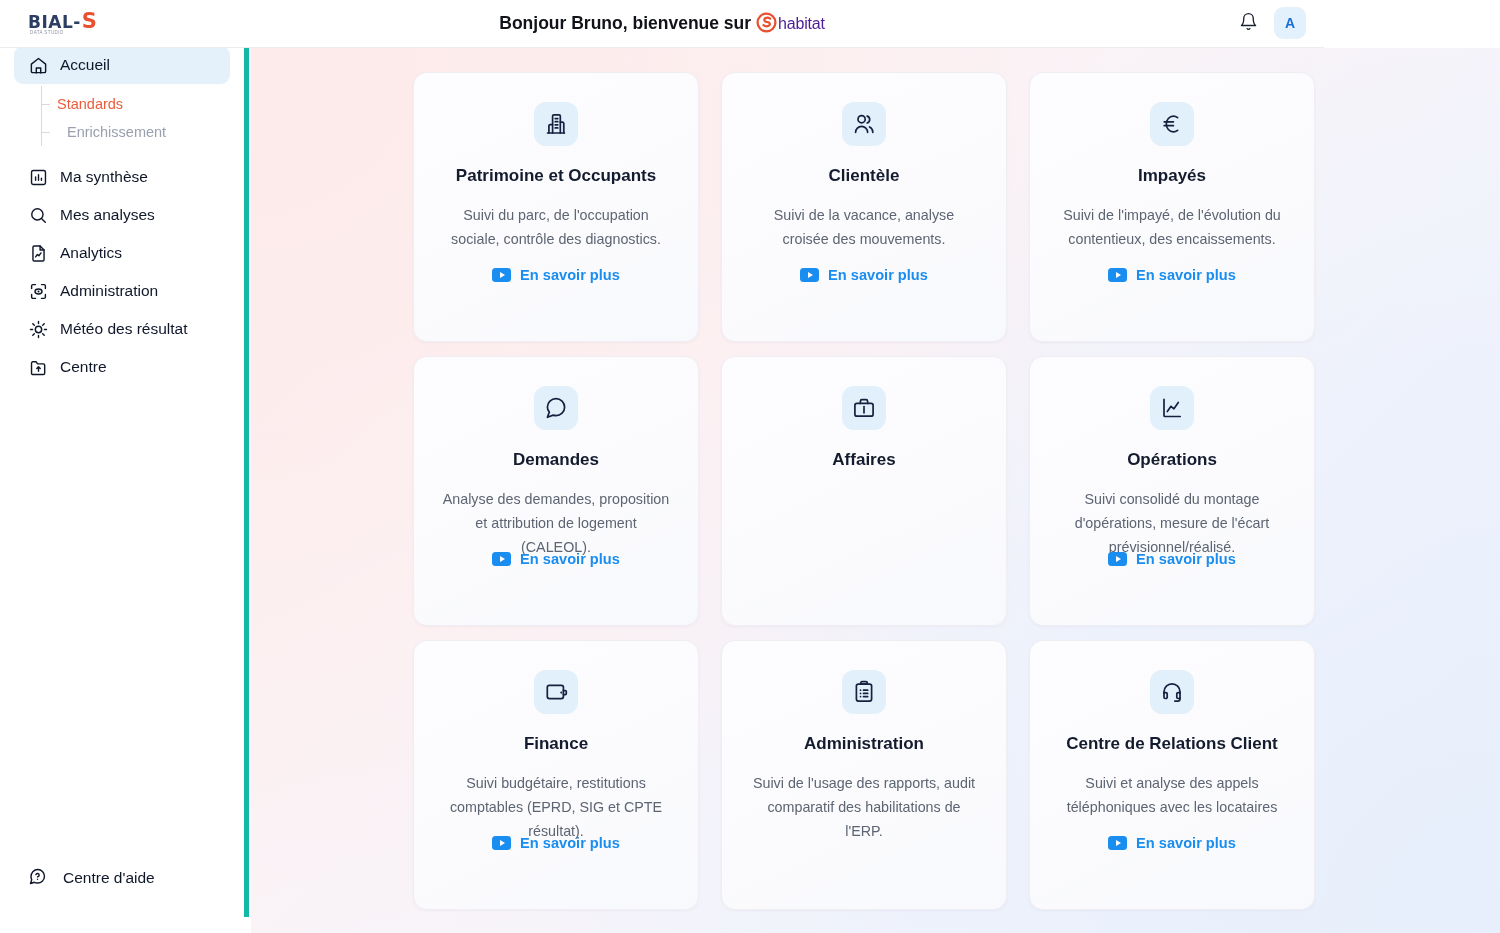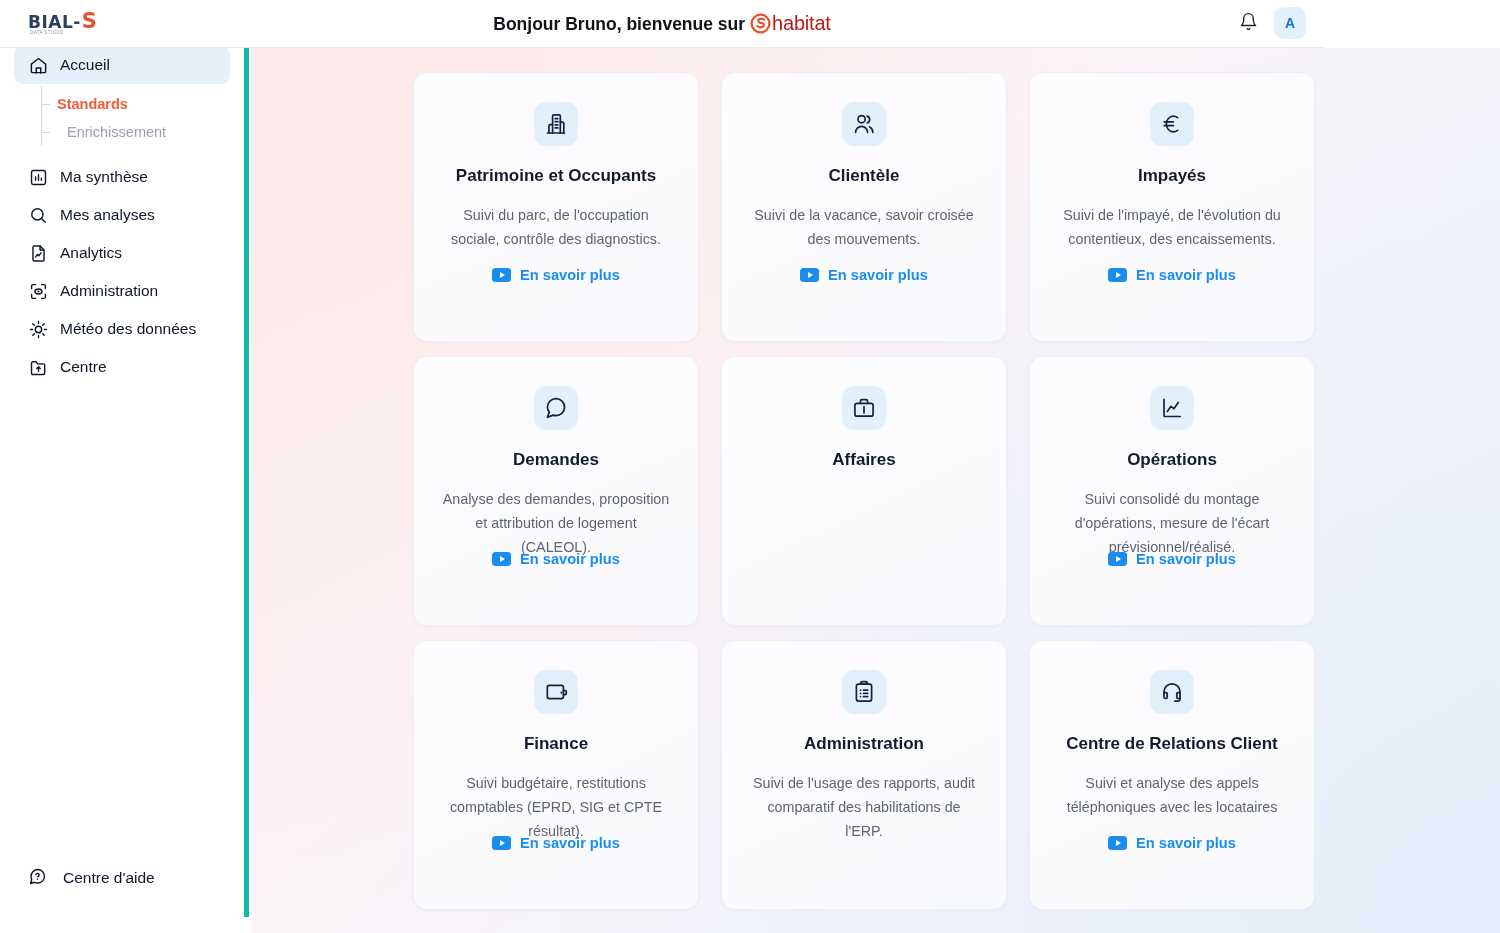--- a/index.html
+++ b/index.html
@@ -73,22 +73,22 @@
   }
   .header-title .brandmark {
     display: inline-flex;
     align-items: center;
     vertical-align: -4px;
     margin-left: 5px;
     margin-right: 1px;
   }
   .header-title .brandword {
     font-weight: 400;
-    color: #b91c1c;
-    font-size: 20px;
+    color: #4c1d95;
+    font-size: 16px;
     letter-spacing: -0.2px;
   }
 
   .header-right {
     position: absolute;
     right: 18px;
     top: 7px;
     display: flex;
     align-items: center;
     gap: 10px;
@@ -162,21 +162,21 @@
     cursor: pointer;
     white-space: nowrap;
   }
   .subitem::before {
     content: "";
     position: absolute;
     left: 0; top: 50%;
     width: 9px; height: 1px;
     background: #d7d9e0;
   }
-  .subitem.sel { color: #ec5c3a; font-weight: 700; }
+  .subitem.sel { color: #ec5c3a; font-weight: 400; }
   .subitem.dim { color: #9aa0ad; padding-left: 26px; }
 
   .nav-gap { height: 8px; }
 
   .help-item {
     position: absolute;
     bottom: 20px;
     left: 14px;
     right: 14px;
     height: 38px;
@@ -393,21 +393,21 @@
     <span class="lbl">Administration</span>
   </div>
 
   <div class="nav-item">
     <span class="ico">
       <svg width="19" height="19" viewBox="0 0 24 24" fill="none" stroke="#0f1729" stroke-width="1.8" stroke-linecap="round">
         <circle cx="12" cy="12" r="4"></circle>
         <path d="M12 1.9v2.6M12 19.5v2.6M4.8 4.8l1.9 1.9M17.3 17.3l1.9 1.9M1.9 12h2.6M19.5 12h2.6M4.8 19.2l1.9-1.9M17.3 6.7l1.9-1.9"></path>
       </svg>
     </span>
-    <span class="lbl">Météo des données</span>
+    <span class="lbl">Météo des résultat</span>
   </div>
 
   <div class="nav-item">
     <span class="ico">
       <svg width="19" height="19" viewBox="0 0 24 24" fill="none" stroke="#0f1729" stroke-width="1.8" stroke-linecap="round" stroke-linejoin="round">
         <path d="M3.2 19.3V6.4a1.6 1.6 0 0 1 1.6-1.6h4.1l2 2.6h7.3a1.6 1.6 0 0 1 1.6 1.6v10.3a1.6 1.6 0 0 1-1.6 1.6H4.8a1.6 1.6 0 0 1-1.6-1.6z"></path>
         <path d="M12 16.7v-5.4M9.8 13.2 12 11l2.2 2.2"></path>
       </svg>
     </span>
     <span class="lbl">Centre</span>
@@ -449,21 +449,21 @@
     <article class="card">
       <div class="card-icon">
         <svg width="24" height="24" viewBox="0 0 24 24" fill="none" stroke="#16213f" stroke-width="1.7" stroke-linecap="round" stroke-linejoin="round">
           <circle cx="9.6" cy="7.2" r="3.6"></circle>
           <path d="M3.6 20.3c0-3.3 2.7-6 6-6s6 2.7 6 6"></path>
           <path d="M15.1 4.1a3.6 3.6 0 0 1 0 6.9"></path>
           <path d="M17.6 14.9c1.9.9 3.2 2.9 3.2 5.4"></path>
         </svg>
       </div>
       <h3 class="card-title">Clientèle</h3>
-      <p class="card-desc">Suivi de la vacance, savoir croisée des mouvements.</p>
+      <p class="card-desc">Suivi de la vacance, analyse croisée des mouvements.</p>
       <div class="card-link">
         <span class="yt"></span>
         <span>En savoir plus</span>
       </div>
     </article>
 
     <article class="card">
       <div class="card-icon">
         <svg width="24" height="24" viewBox="0 0 24 24" fill="none" stroke="#16213f" stroke-width="1.7" stroke-linecap="round" stroke-linejoin="round">
           <path d="M17.6 5.6a6.9 6.9 0 0 0-4.3-1.5c-3.9 0-7 3.6-7 7.9s3.1 7.9 7 7.9a6.9 6.9 0 0 0 4.3-1.5"></path>

